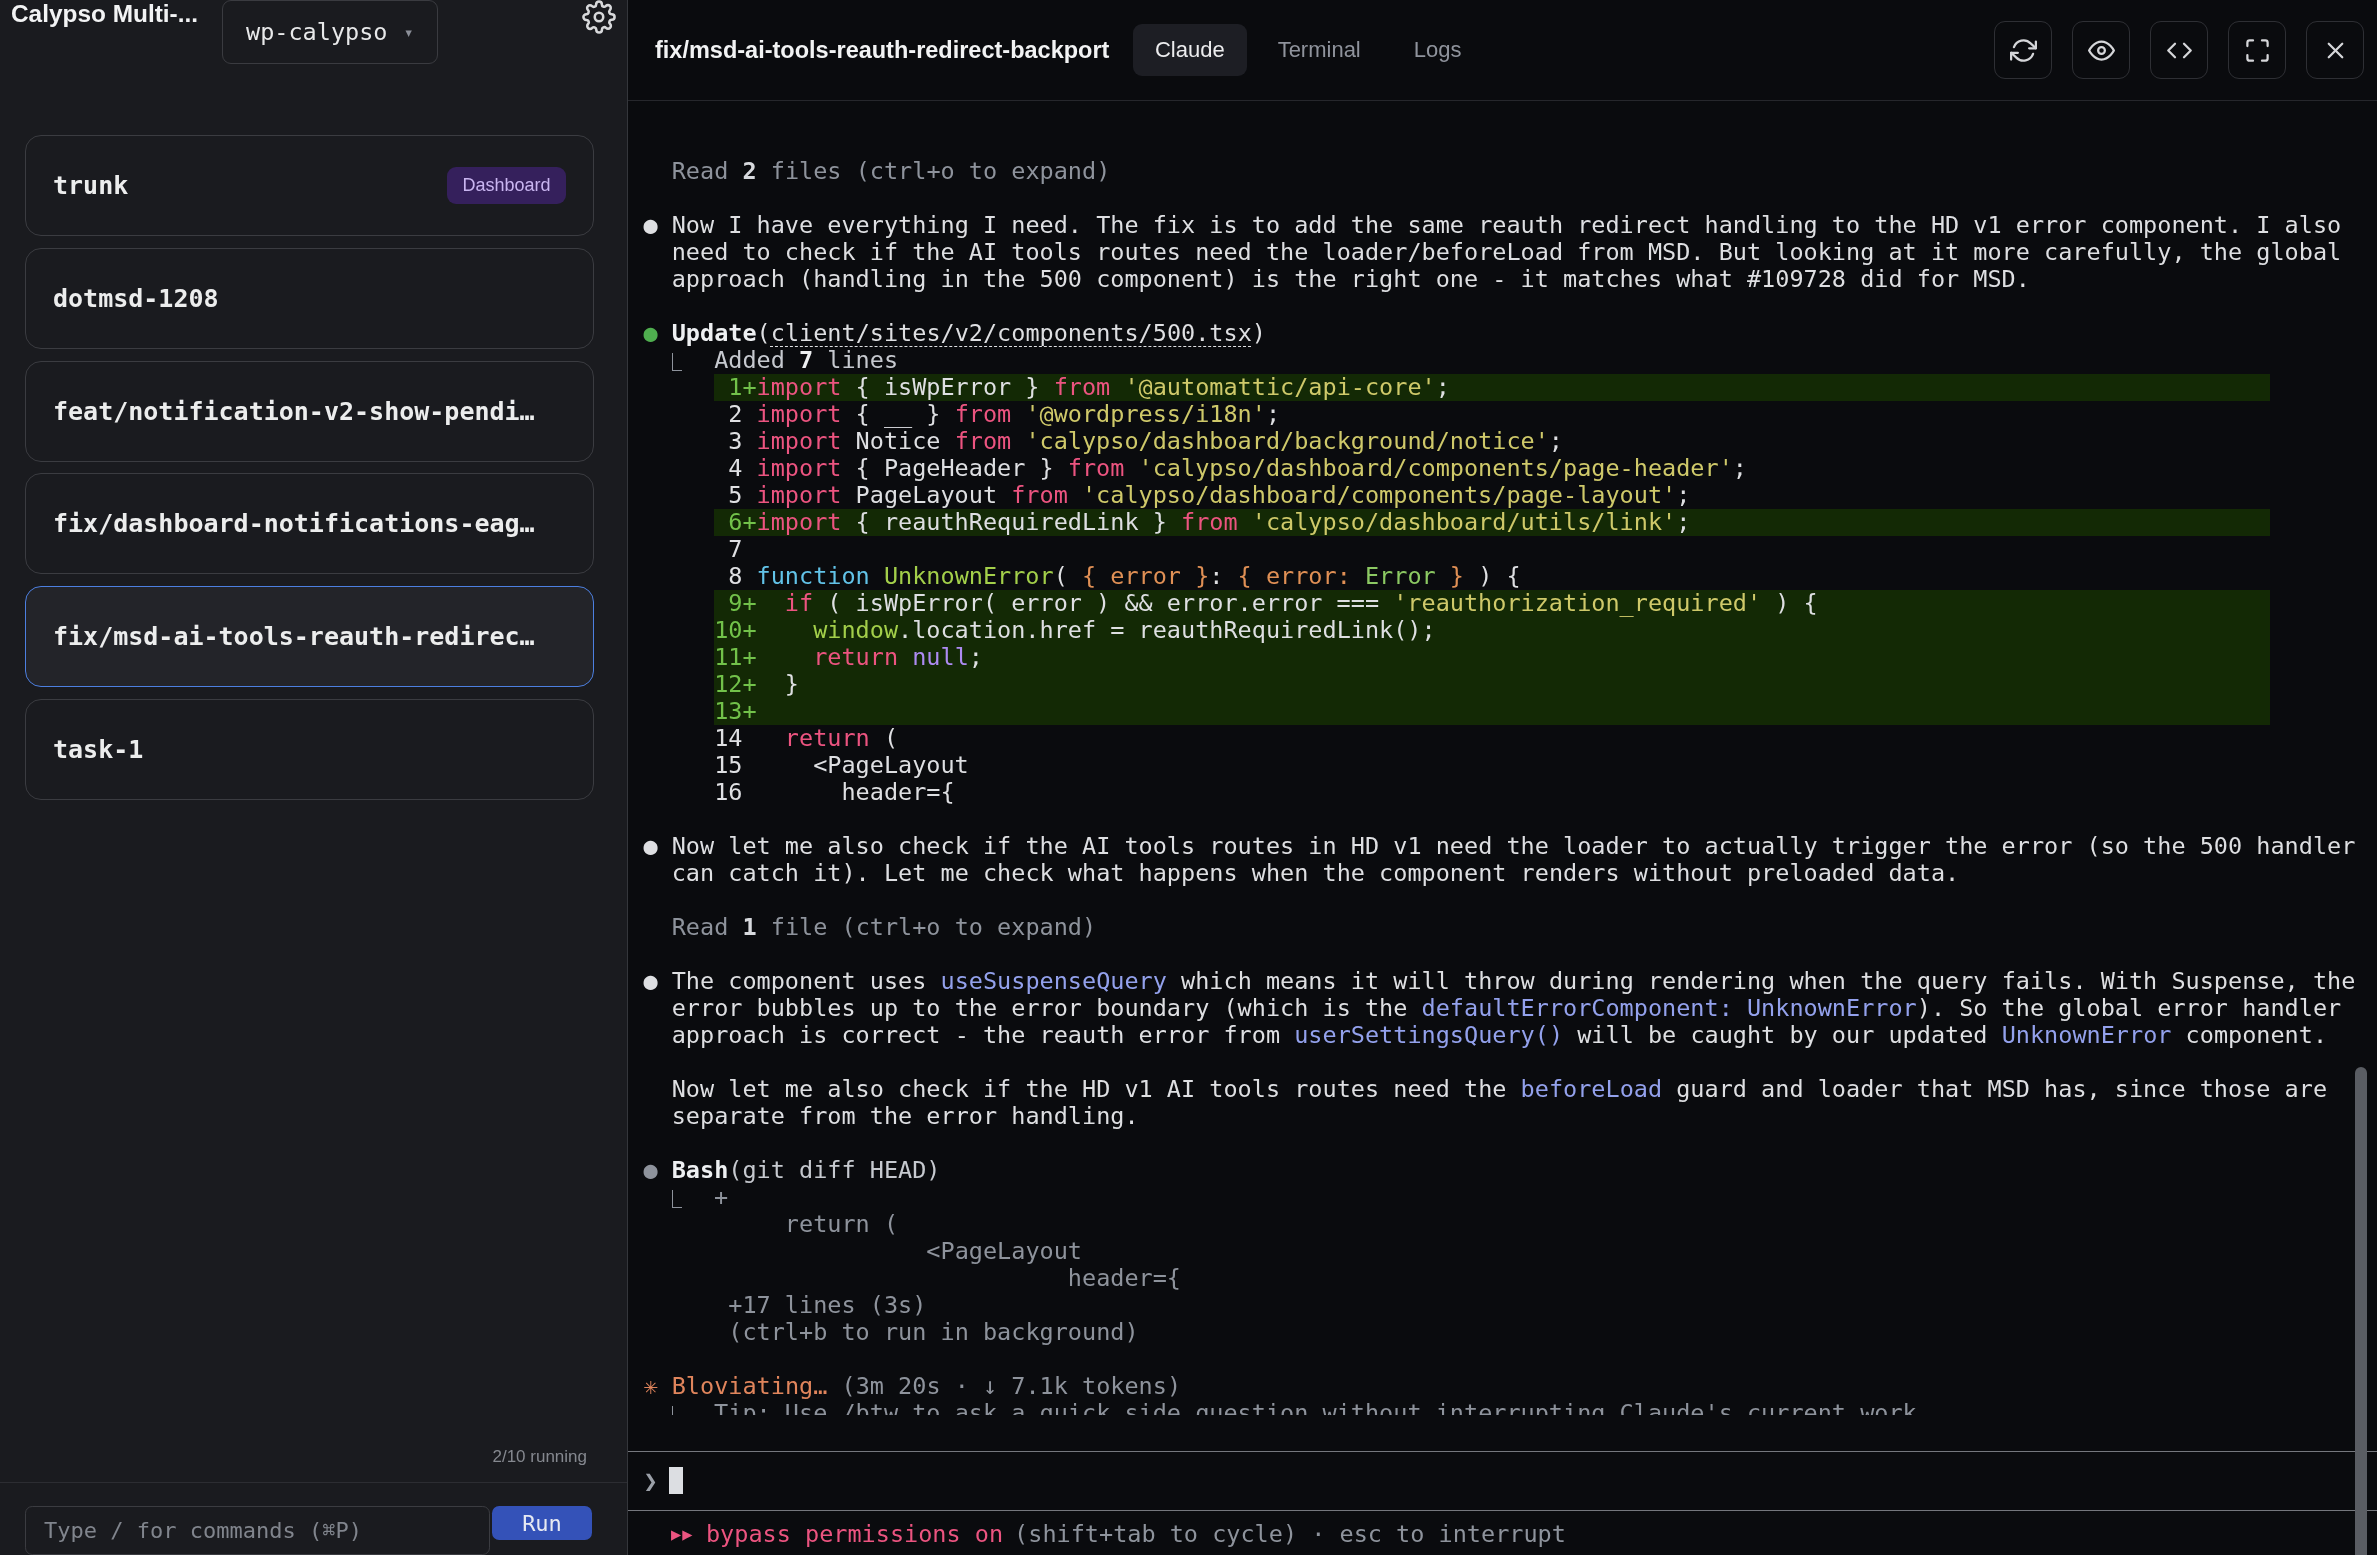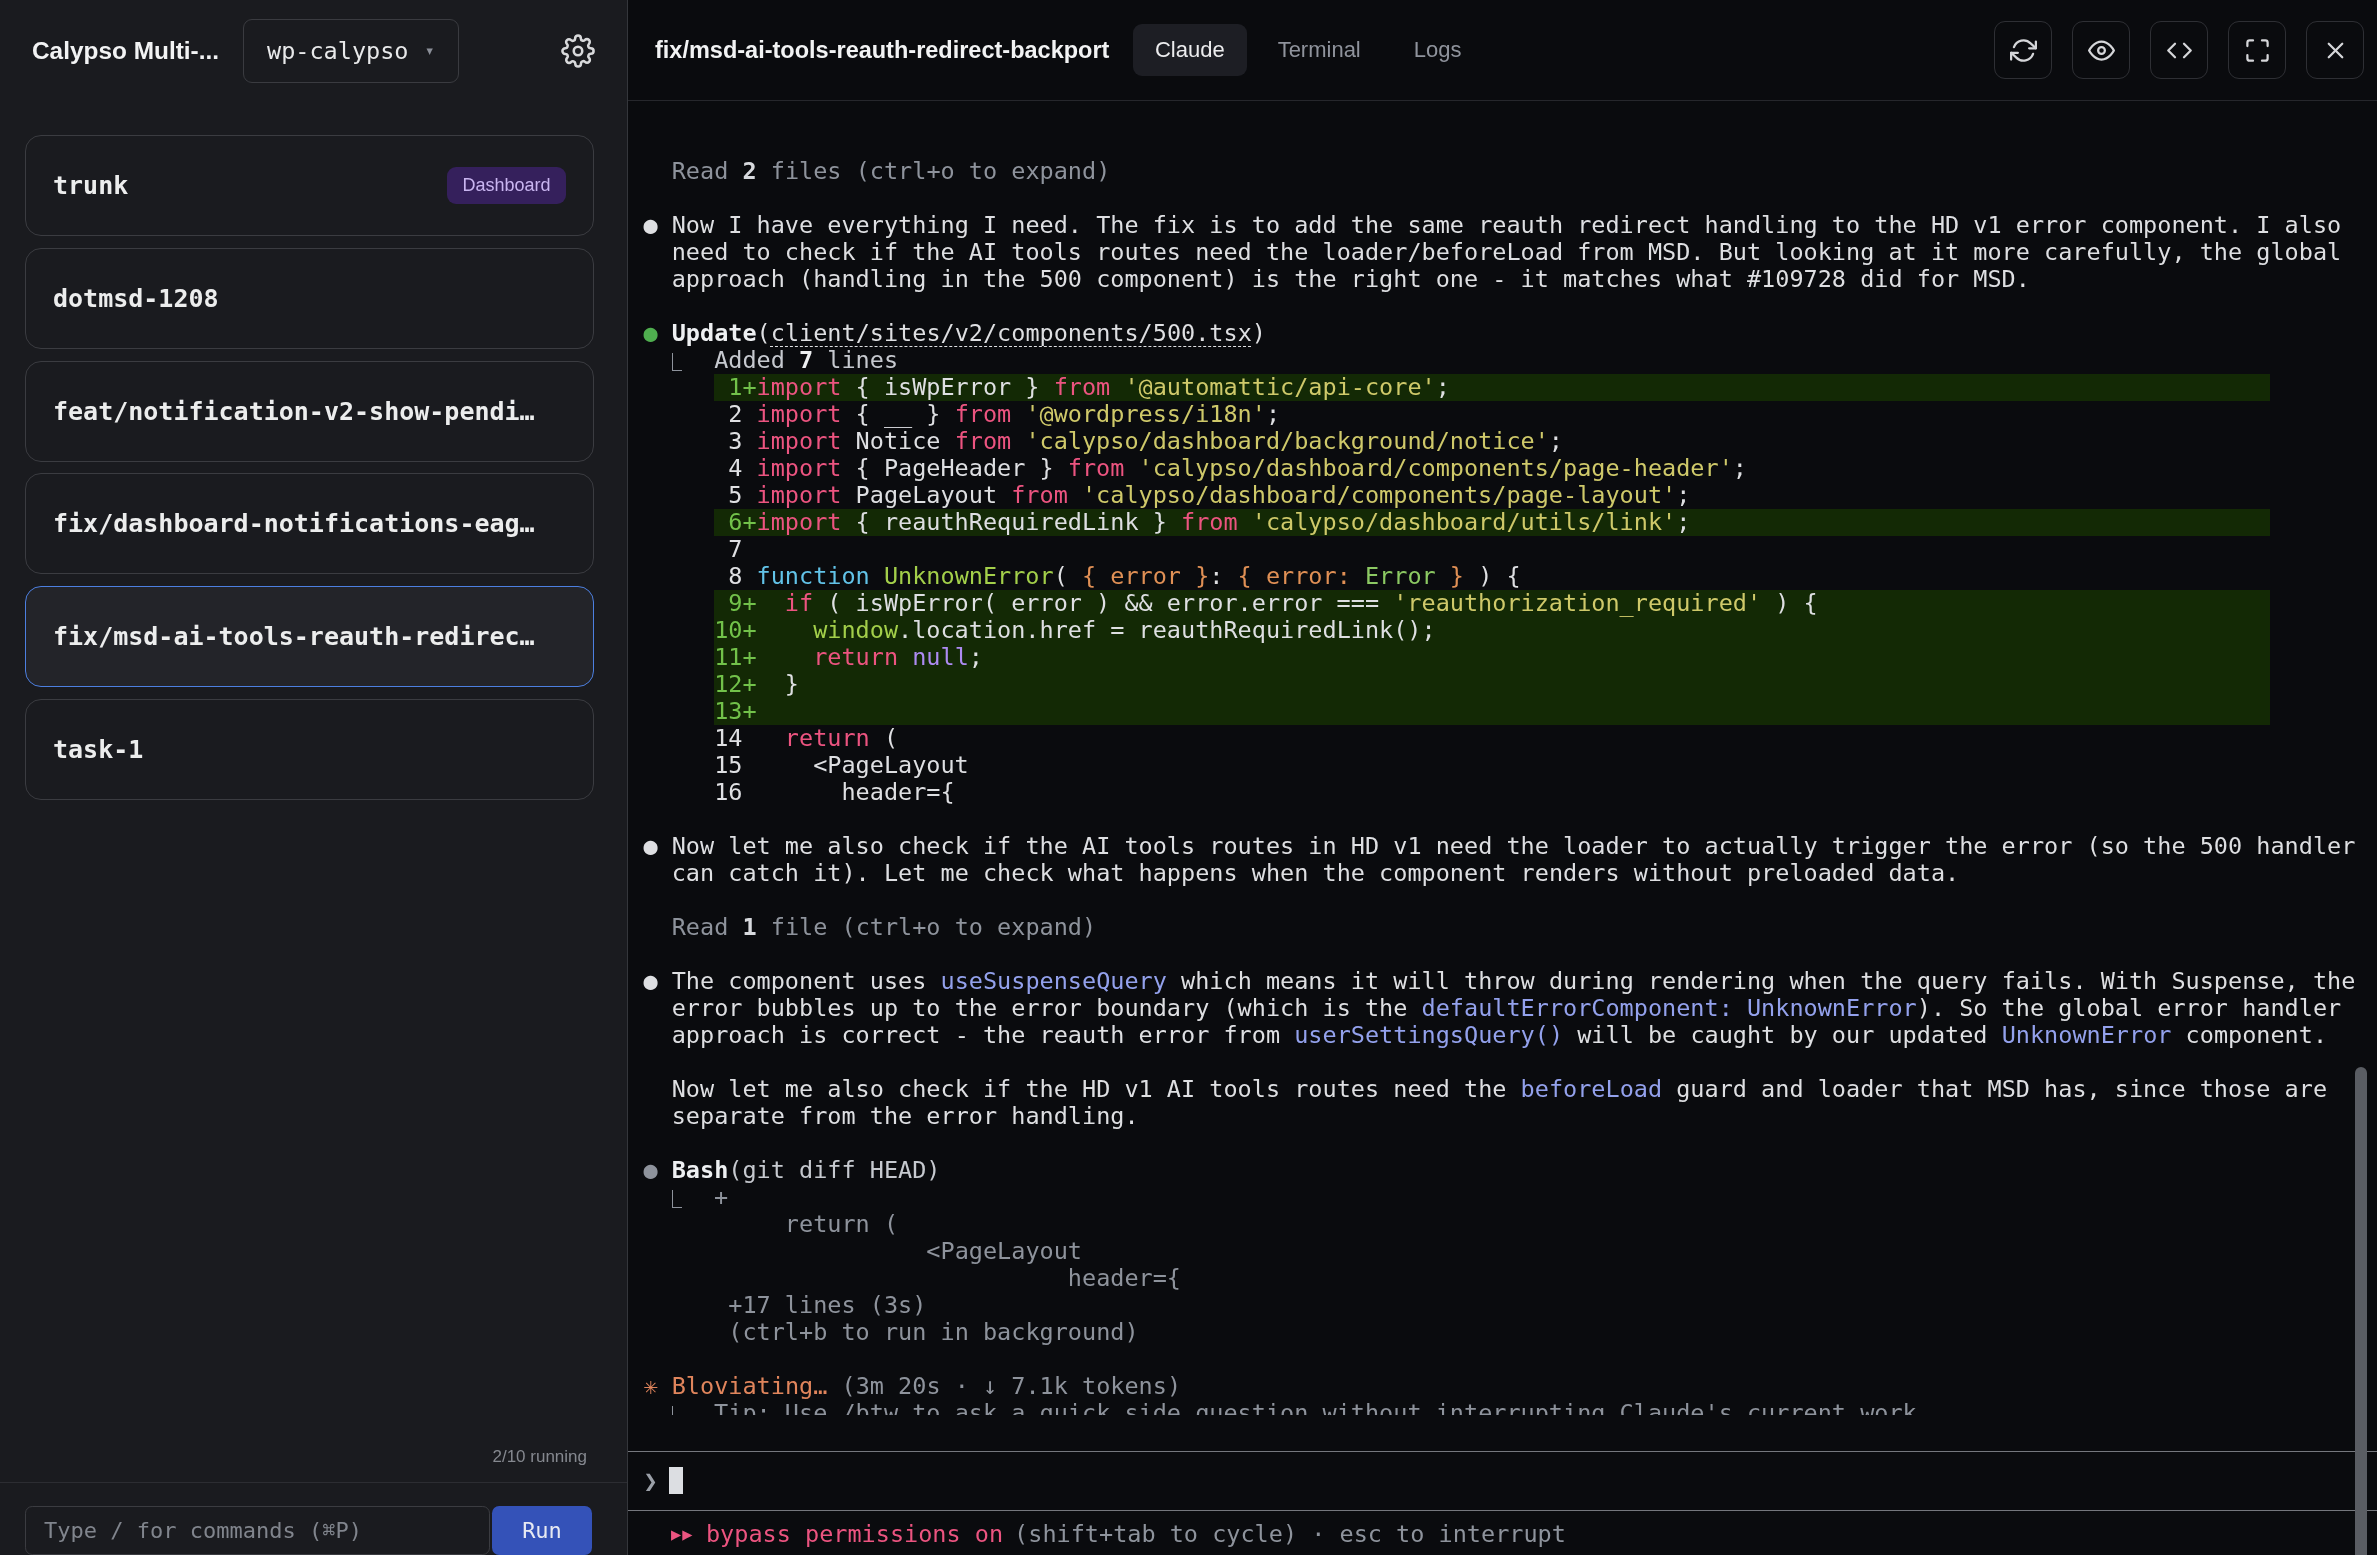--- a/index.html
+++ b/index.html
@@ -1,36 +1,36 @@
 <!DOCTYPE html>
 <html style="font-size:14.5px"><head>
 <meta charset="utf-8">
 <style>
   html,body{margin:0;padding:0;background:#0a0b0e;}
   body{width:2377px;height:1555px;overflow:hidden;}
   .app{display:flex;width:2377px;height:1555px;font-family:"DejaVu Sans Mono",monospace;}
 
   
   .sidebar{width:628px;min-width:628px;background:#1a1b1f;border-right:1.8px solid #34363b;display:flex;flex-direction:column;box-sizing:border-box;}
-  .sb-header{height:101px;min-height:101px;display:flex;align-items:center;padding:0 32px;box-sizing:border-box;}
+  .sb-header{height:101px;min-height:101px;display:flex;align-items:flex-start;padding:0 11px;box-sizing:border-box;}
   .app-title{font-family:"Liberation Sans",sans-serif;font-weight:bold;font-size:24.4px;color:#f2f3f4;white-space:nowrap;}
   .project-select{margin-left:23.5px;display:flex;align-items:center;gap:16.3px;border:0.9px solid #3a3b40;border-radius:9px;height:62px;padding:0 23.5px;color:#e8e9ea;font-size:23.5px;cursor:pointer;}
   .caret{color:#8b8f98;font-size:16.3px;}
   .gear{margin-left:auto;display:flex;align-items:center;justify-content:center;cursor:pointer;}
   .gear svg{width:34px;height:34px;stroke:#d8d9db;fill:none;stroke-width:1.8;stroke-linecap:round;stroke-linejoin:round;}
   .branch-list{flex:1;padding:34px 33px 0 25px;display:flex;flex-direction:column;gap:11.8px;overflow:hidden;}
   .card{height:101px;min-height:101px;border:0.9px solid #3b3c41;border-radius:16px;display:flex;align-items:center;justify-content:space-between;padding:0 27px;box-sizing:border-box;cursor:pointer;background:#1a1b1f;}
   .card .label{font-size:25px;font-weight:bold;color:#eceded;white-space:nowrap;overflow:hidden;}
   .card.sel{border:1.8px solid #4c7fe0;background:#232429;}
   .badge{background:#35205c;color:#c9b5f0;font-family:"Liberation Sans",sans-serif;font-size:18px;padding:8.1px 15.4px;border-radius:9px;white-space:nowrap;}
   .running{font-family:"Liberation Sans",sans-serif;font-size:17px;color:#85888f;text-align:right;padding:0 40px 14.5px;}
   .sb-footer{border-top:0.9px solid #2c2d32;display:flex;padding:23.5px 35px 0 25px;gap:2px;}
   .cmd-input{flex:1;height:49px;background:transparent;border:0.9px solid #3b3c41;border-radius:7.2px;color:#e8e9ea;font-family:"DejaVu Sans Mono",monospace;font-size:22px;padding:0 18px;outline:none;box-sizing:border-box;}
   .cmd-input::placeholder{color:#81858d;}
-  .run-btn{width:100px;height:49px;background:#3452b8;border:none;border-radius:7.2px;color:#e6e9f2;font-family:"DejaVu Sans Mono",monospace;font-size:22px;cursor:pointer;}
+  .run-btn{width:100px;height:34px;background:#3452b8;border:none;border-radius:7.2px;color:#e6e9f2;font-family:"DejaVu Sans Mono",monospace;font-size:22px;cursor:pointer;}
 
   
   .main{flex:1;display:flex;flex-direction:column;background:#0a0b0e;position:relative;overflow:hidden;gap:36px;}
   .main-header{height:101px;min-height:101px;display:flex;align-items:center;padding:0 12.7px 0 27px;border-bottom:0.9px solid #26272c;box-sizing:border-box;}
   .branch-title{font-family:"Liberation Sans",sans-serif;font-weight:bold;font-size:23.5px;color:#f2f3f4;white-space:nowrap;}
   .tabs{display:flex;align-items:center;margin-left:23.5px;gap:9px;font-family:"Liberation Sans",sans-serif;font-size:22px;}
   .tab{padding:12.7px 22px;color:#8f939c;border-radius:9px;cursor:pointer;}
   .tab.active{background:#1d1e24;color:#ececee;}
   .actions{margin-left:auto;display:flex;gap:20px;}
   .abtn{width:58px;height:58px;border:0.9px solid #2e2f34;border-radius:11px;display:flex;align-items:center;justify-content:center;background:transparent;cursor:pointer;}

